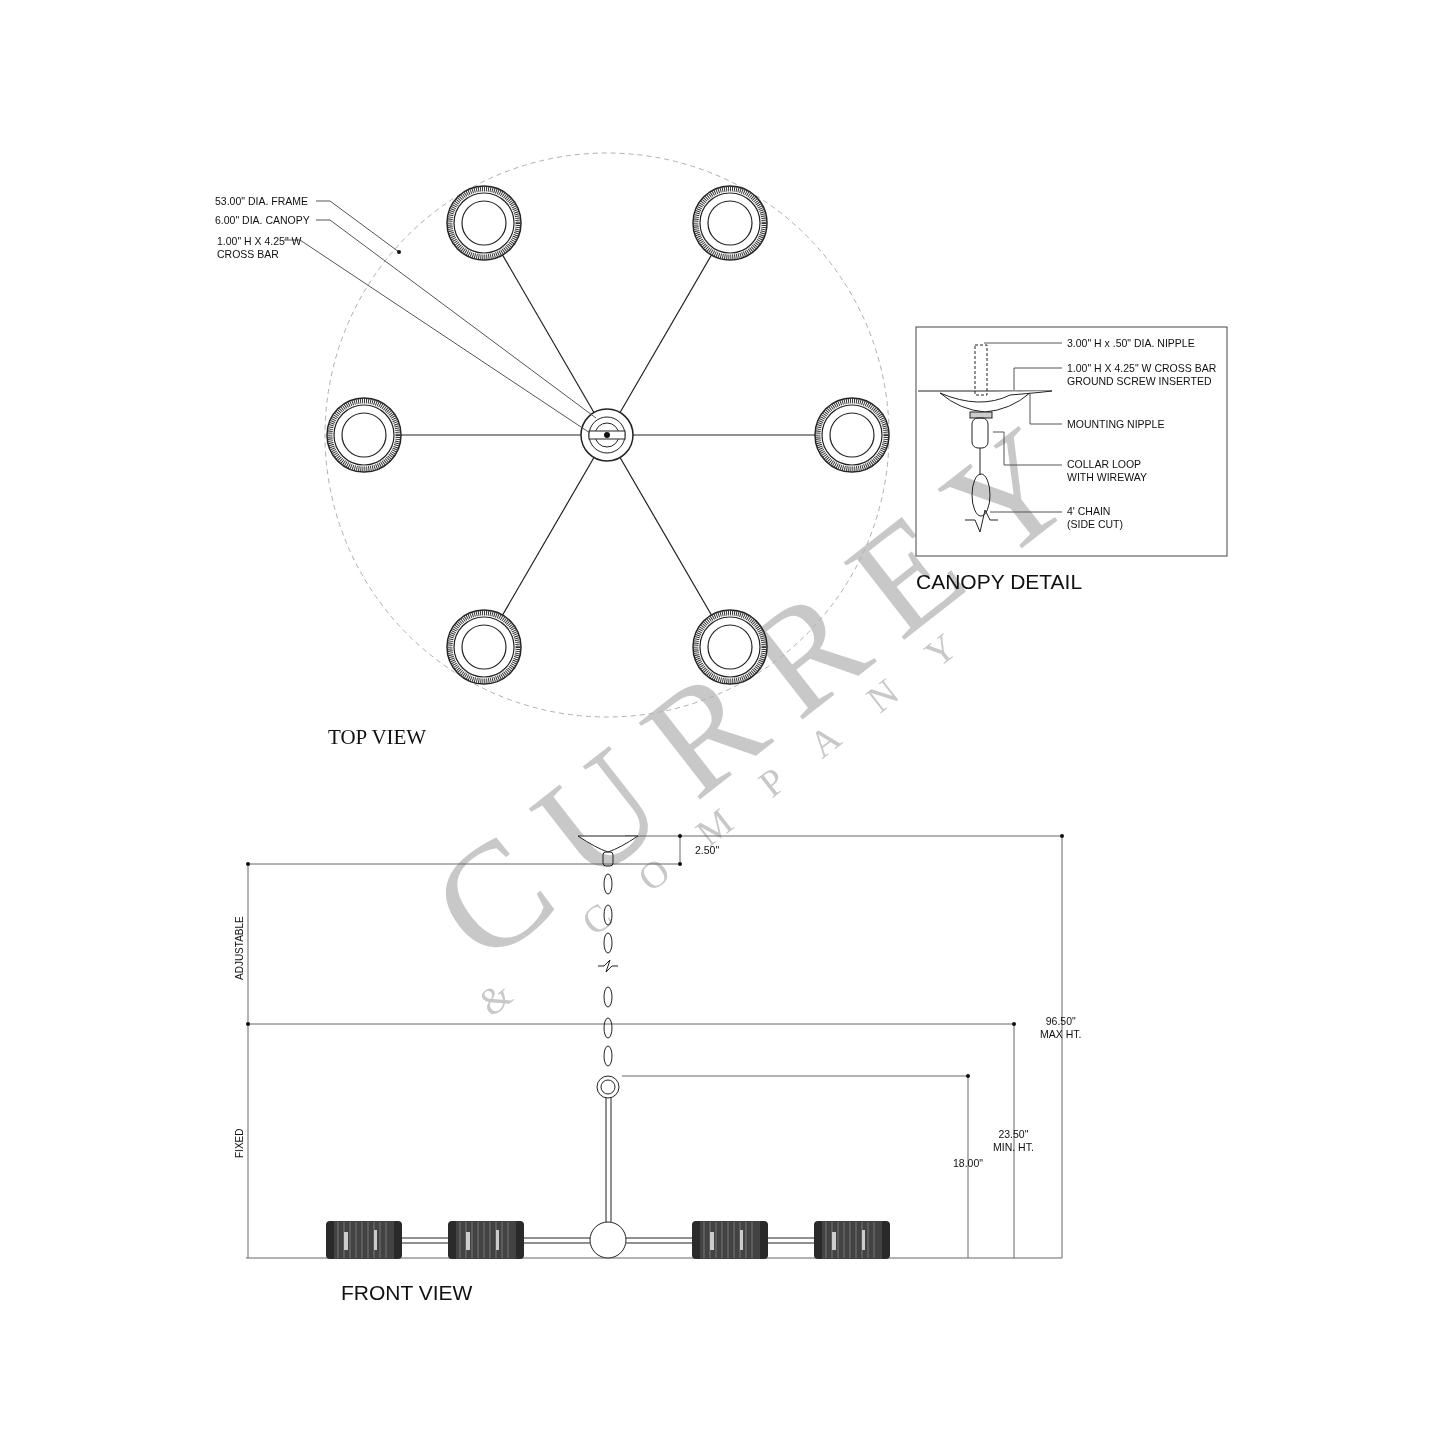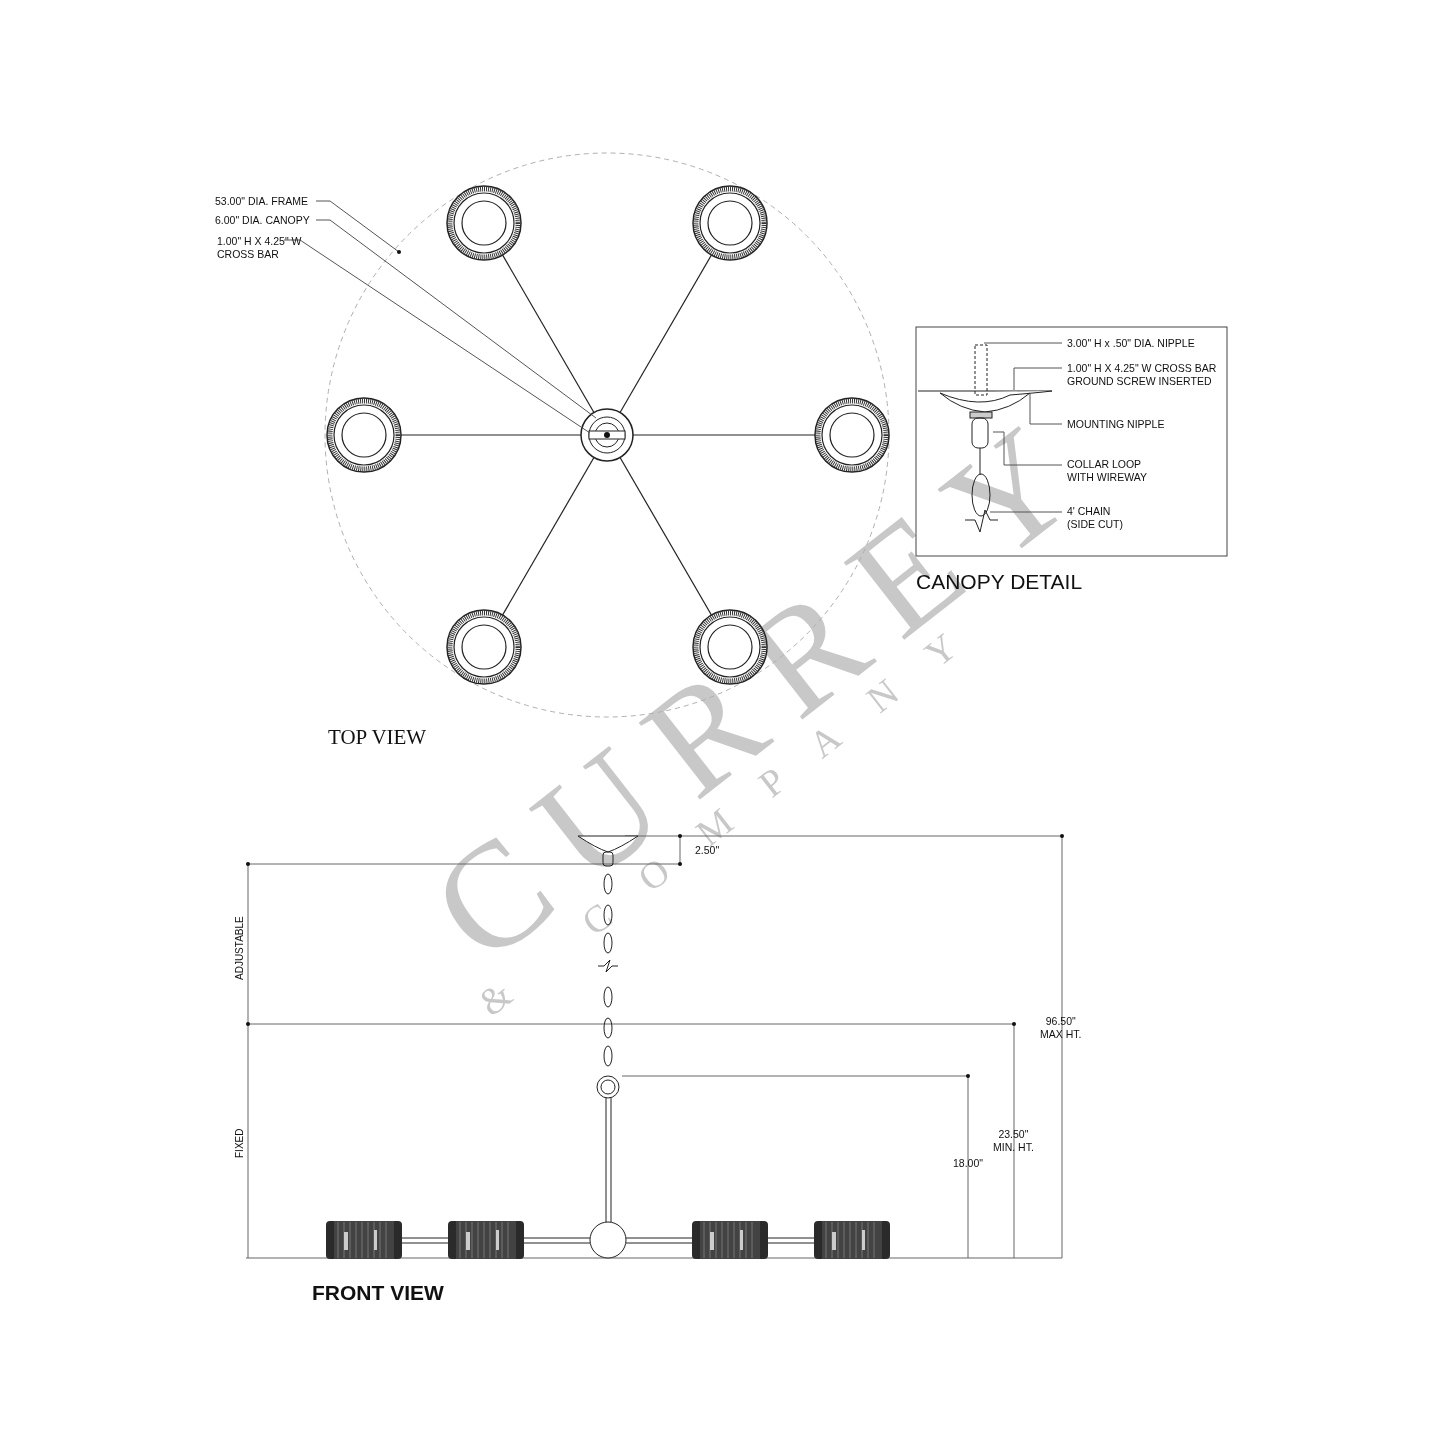--- a/index.html
+++ b/index.html
@@ -157,13 +157,13 @@
 <div class="title" style="left:916px; top:570px;">CANOPY DETAIL</div>
 
 <div class="lbl" style="left:695px; top:844px;">2.50"</div>
 <div class="lbl" style="left:1040px; top:1015px; text-align:center;">96.50"
 MAX HT.</div>
 <div class="lbl" style="left:993px; top:1128px; text-align:center;">23.50"
 MIN. HT.</div>
 <div class="lbl" style="left:953px; top:1157px;">18.00"</div>
 <div class="vert" style="left:234px; top:980px;">ADJUSTABLE</div>
 <div class="vert" style="left:234px; top:1158px;">FIXED</div>
-<div class="title" style="left:312px; top:1281px;font-weight:bold;">FRONT VIEW</div>
+<div class="title" style="left:341px; top:1281px;">FRONT VIEW</div>
 
 </body></html>

